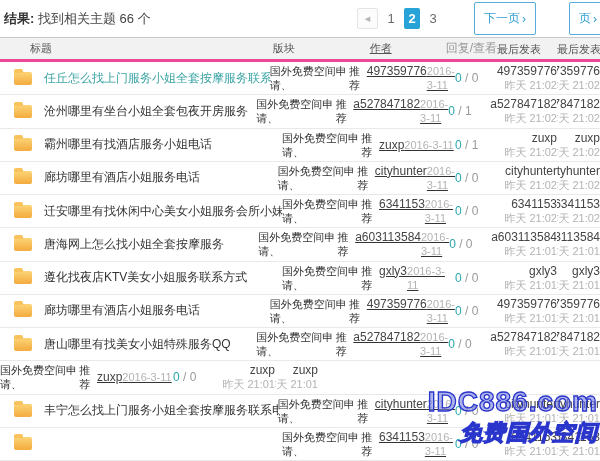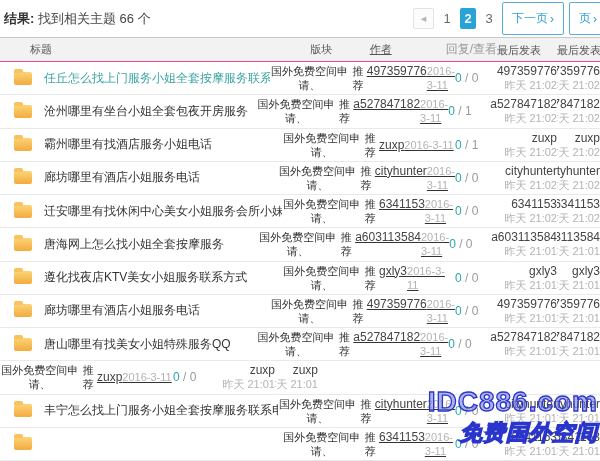--- a/index.html
+++ b/index.html
@@ -13,33 +13,33 @@
   .result-text { font-size:13px; color:#444; white-space:nowrap; }
   .result-text b { color:#333; }
   .pagination { display:flex; align-items:center; gap:5px; white-space:nowrap; }
   .pg-prev { width:21px; height:21px; border:1px solid #e4e4e4; border-radius:2px;
     display:flex; align-items:center; justify-content:center; color:#b5b5b5; font-size:11px;
     background:#fcfcfc; }
   .page-num { min-width:16px; height:21px; display:flex; align-items:center; justify-content:center;
     font-size:13px; color:#6b6b6b; padding:0 3px; border-radius:2px; }
   .page-num.active { background:#28a3d8; color:#fff; font-weight:bold; }
   .pg-btn { height:33px; border:1px solid #56addc; border-radius:2px; color:#2e9fd4;
-    font-size:12px; display:flex; align-items:center; padding:0 9px; gap:2px; background:#fff; }
+    font-size:12px; display:flex; align-items:center; padding:0 9px; gap:2px; background:#fff;margin-left:28px; }
   .pg-btn .arr { font-size:12px; }
   .pg-btn.partial { padding-right:26px; margin-right:-24px; }
 
   
   .thead { height:25px; background:#f2f2f2; border-top:1px solid #c9c9c9;
-    border-bottom:1px solid #ec4899; display:flex; align-items:center;
+    border-bottom:3px solid #ec4899; display:flex; align-items:center;
     font-size:11px; color:#555; }
   .rows  { }
   .row { height:33.25px; display:flex; align-items:center; border-bottom:1px solid #e9e9e9; }
 
   .c-title  { flex:1 1 auto; min-width:0; display:flex; align-items:center; padding-left:14px; }
-  .c-forum  { flex:0 0 97px;text-align:center; }
+  .c-forum  { flex:0 0 97px; }
   .c-author { flex:0 0 76px;text-decoration:underline; }
   .c-repl   { flex:0 0 42px; }
   .c-last   { flex:0 0 60px; }
   .c-dup    { flex:0 0 43px; }
 
   .thead .c-title { padding-left:30px; }
   .thead .c-last  { display:flex; justify-content:flex-end; }
   .thead .c-last span { white-space:nowrap; margin-right:-14px; }
   .thead .c-dup, .dupline { display:flex; justify-content:flex-end; overflow:hidden;
     white-space:nowrap; }

